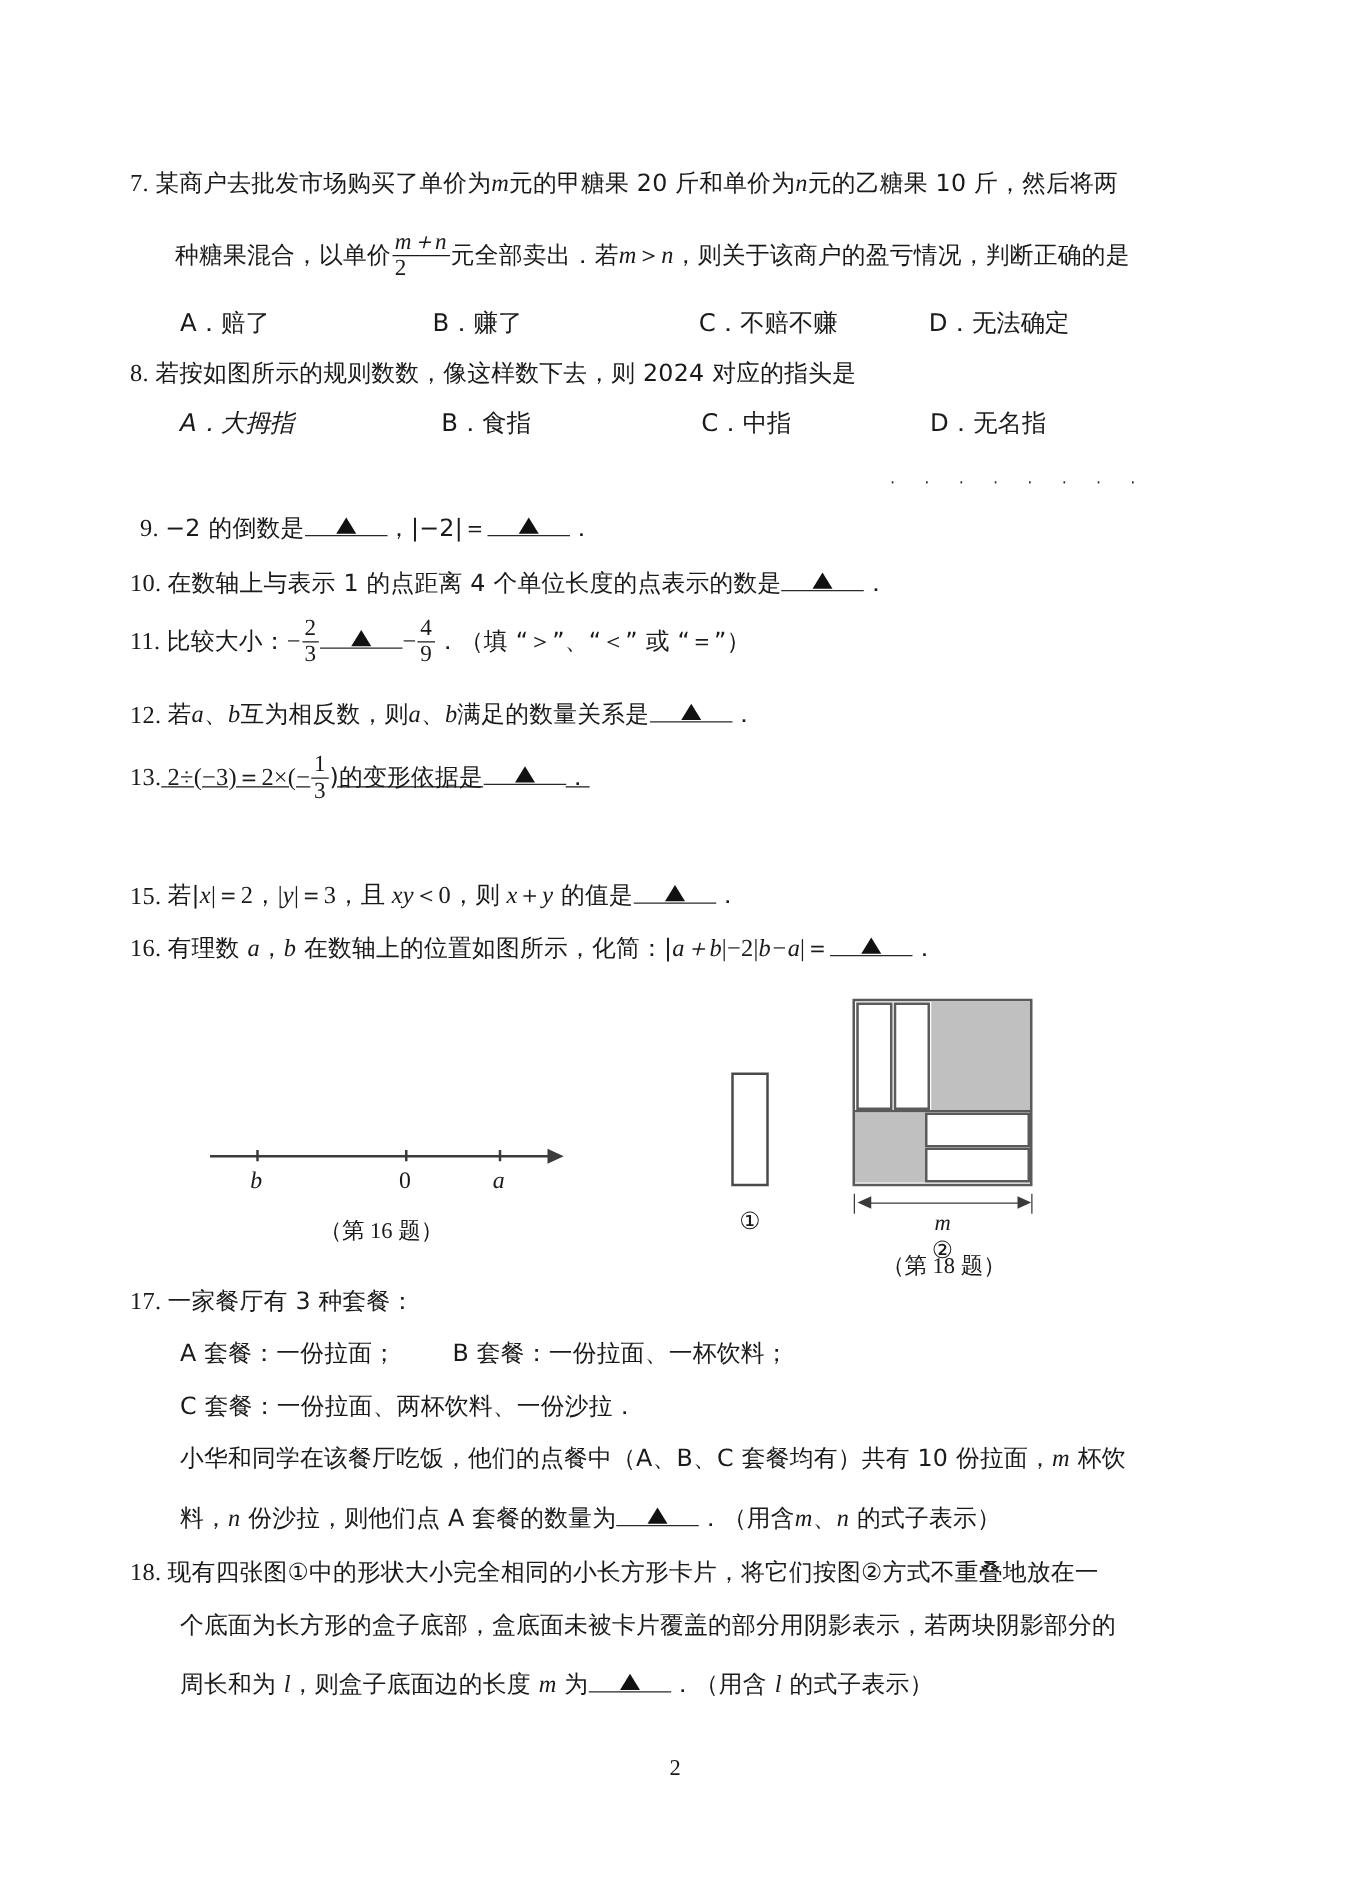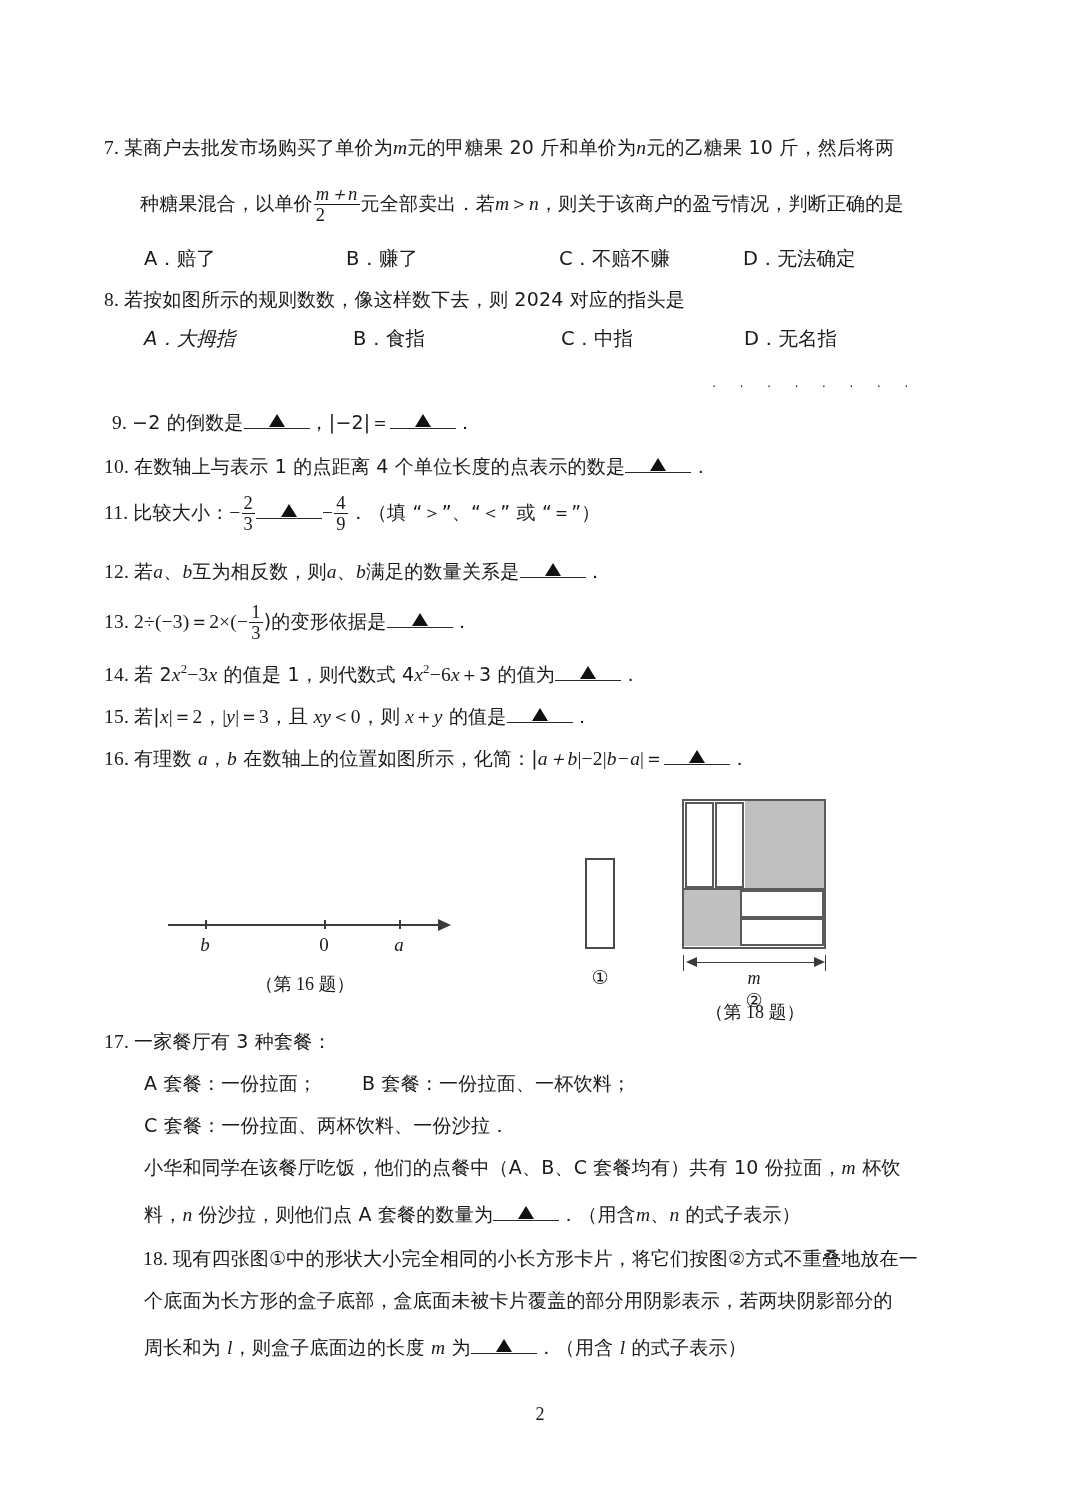--- a/index.html
+++ b/index.html
@@ -247,29 +247,25 @@
   <div class="qline" style="left:104px; top:495px;">
     <span class="qnum">11.</span>
     <span class="cn">比较大小：</span><span>−</span><span class="frac"><span class="num">2</span><span class="den">3</span></span><span class="blank"><span class="tri"></span></span><span>−</span><span class="frac"><span class="num">4</span><span class="den">9</span></span><span class="cn">．（填 “＞”、“＜” 或 “＝”）</span>
   </div>
 
   <div class="qline" style="left:104px; top:557px;">
     <span class="qnum">12.</span>
     <span class="cn">若</span><span class="it">a</span><span class="cn">、</span><span class="it">b</span><span class="cn">互为相反数，则</span><span class="it">a</span><span class="cn">、</span><span class="it">b</span><span class="cn">满足的数量关系是</span><span class="blank"><span class="tri"></span></span><span class="cn">．</span>
   </div>
 
-  <div class="qline" style="left:104px; top:604px;">
+  <div class="qline" style="left:104px; top:604px;text-decoration:underline;">
     <span class="qnum">13.</span>
     <span>2÷(−3)＝2×(−</span><span class="frac"><span class="num">1</span><span class="den">3</span></span><span class="cn">)的变形依据是</span><span class="blank"><span class="tri"></span></span><span class="cn">．</span>
   </div>
 
-  <div class="qline" style="left:104px; top:660px;">
-    <span class="qnum">14.</span>
-    <span class="cn">若 2</span><span class="it">x</span><sup class="exp">2</sup><span>−3</span><span class="it">x</span><span class="cn"> 的值是 1，则代数式 4</span><span class="it">x</span><sup class="exp">2</sup><span>−6</span><span class="it">x</span><span class="cn">＋3 的值为</span><span class="blank"><span class="tri"></span></span><span class="cn">．</span>
-  </div>
 
   <div class="qline" style="left:104px; top:702px;">
     <span class="qnum">15.</span>
     <span class="cn">若|</span><span class="it">x</span><span>|＝2，|</span><span class="it">y</span><span>|＝3，且 </span><span class="it">xy</span><span>＜0，则 </span><span class="it">x</span><span>＋</span><span class="it">y</span><span class="cn"> 的值是</span><span class="blank"><span class="tri"></span></span><span class="cn">．</span>
   </div>
 
   <div class="qline" style="left:104px; top:744px;">
     <span class="qnum">16.</span>
     <span class="cn">有理数 </span><span class="it">a</span><span class="cn">，</span><span class="it">b</span><span class="cn"> 在数轴上的位置如图所示，化简：|</span><span class="it">a＋b</span><span>|−2|</span><span class="it">b−a</span><span>|＝</span><span class="blank"><span class="tri"></span></span><span class="cn">．</span>
   </div>
@@ -321,21 +317,21 @@
   <div class="qline cn" style="left:144px; top:1074px;">
     <span style="display:inline-block; width:218px;">A 套餐：一份拉面；</span><span>B 套餐：一份拉面、一杯饮料；</span>
   </div>
   <div class="qline" style="left:144px; top:1158px;">
     <span class="cn">小华和同学在该餐厅吃饭，他们的点餐中（A、B、C 套餐均有）共有 10 份拉面，</span><span class="it">m</span><span class="cn"> 杯饮</span>
   </div>
   <div class="qline" style="left:144px; top:1200px;">
     <span class="cn">料，</span><span class="it">n</span><span class="cn"> 份沙拉，则他们点 A 套餐的数量为</span><span class="blank"><span class="tri"></span></span><span class="cn">．（用含</span><span class="it">m</span><span class="cn">、</span><span class="it">n</span><span class="cn"> 的式子表示）</span>
   </div>
 
-  <div class="qline" style="left:104px; top:1249px;margin-left:39px;">
+  <div class="qline" style="left:104px; top:1249px;">
     <span class="qnum">18.</span>
     <span class="cn">现有四张图①中的形状大小完全相同的小长方形卡片，将它们按图②方式不重叠地放在一</span>
   </div>
   <div class="qline cn" style="left:144px; top:1291px;">个底面为长方形的盒子底部，盒底面未被卡片覆盖的部分用阴影表示，若两块阴影部分的</div>
   <div class="qline" style="left:144px; top:1333px;">
     <span class="cn">周长和为 </span><span class="it">l</span><span class="cn">，则盒子底面边的长度 </span><span class="it">m</span><span class="cn"> 为</span><span class="blank"><span class="tri"></span></span><span class="cn">．（用含 </span><span class="it">l</span><span class="cn"> 的式子表示）</span>
   </div>
 
   <div class="pagenum" style="left:510px; top:1404px;">2</div>
 

